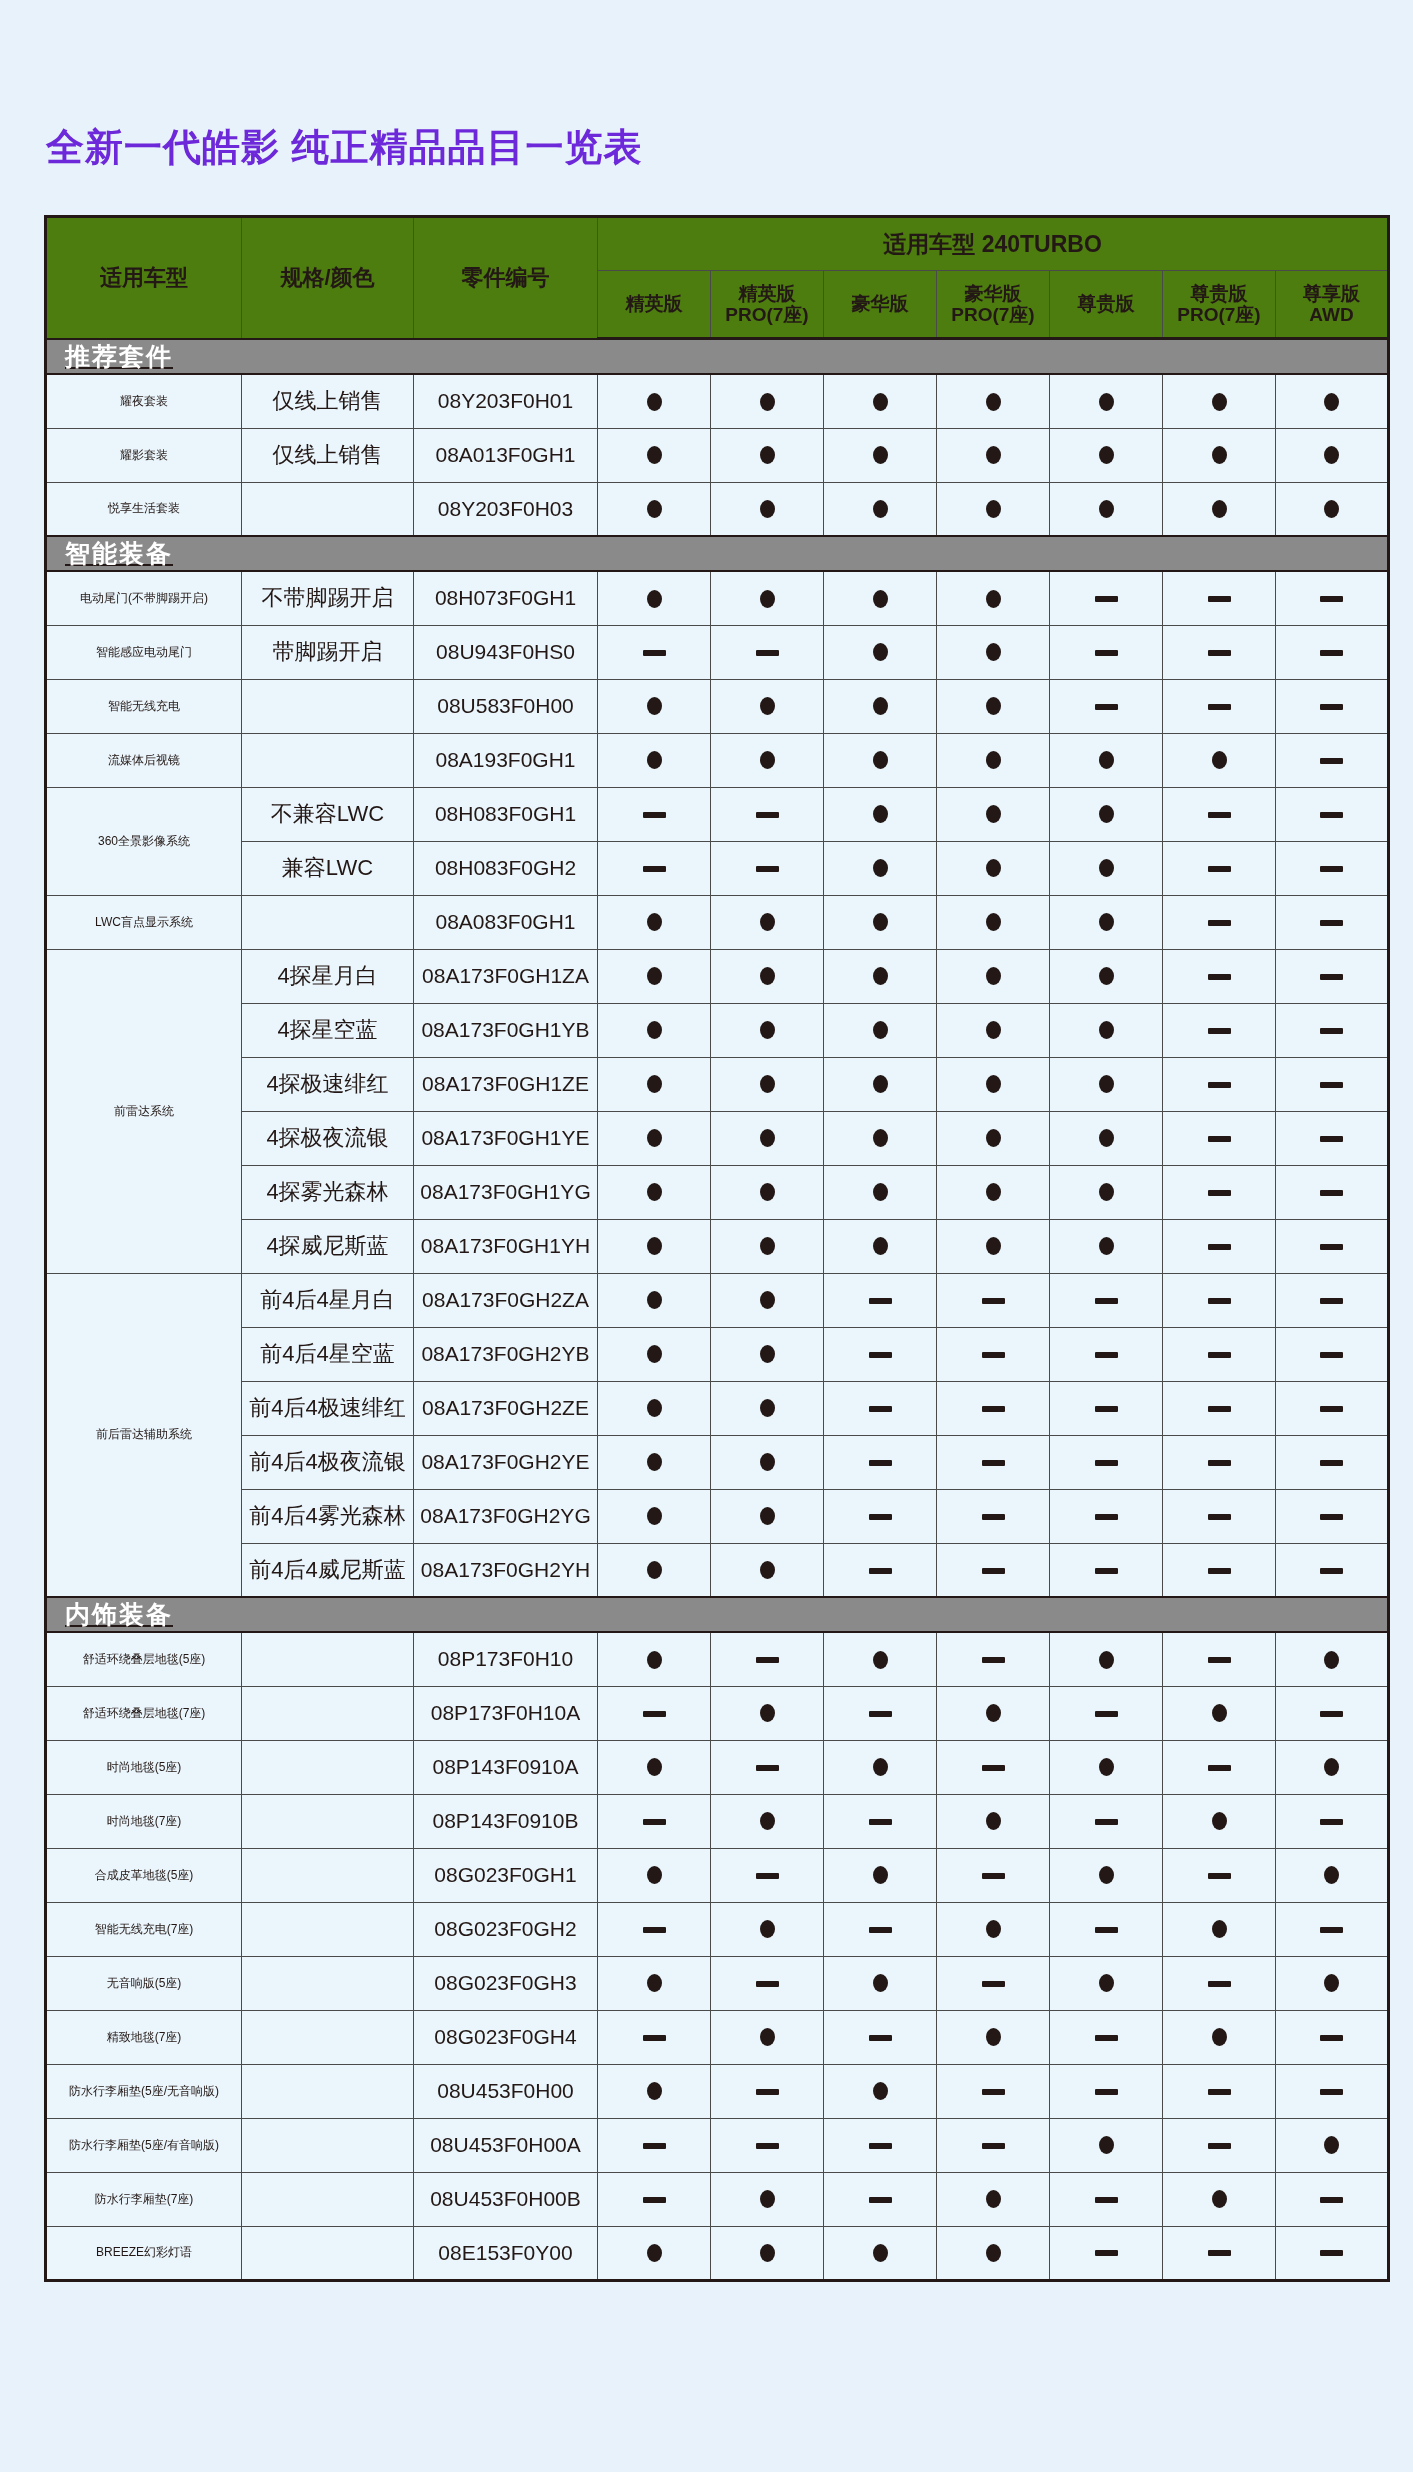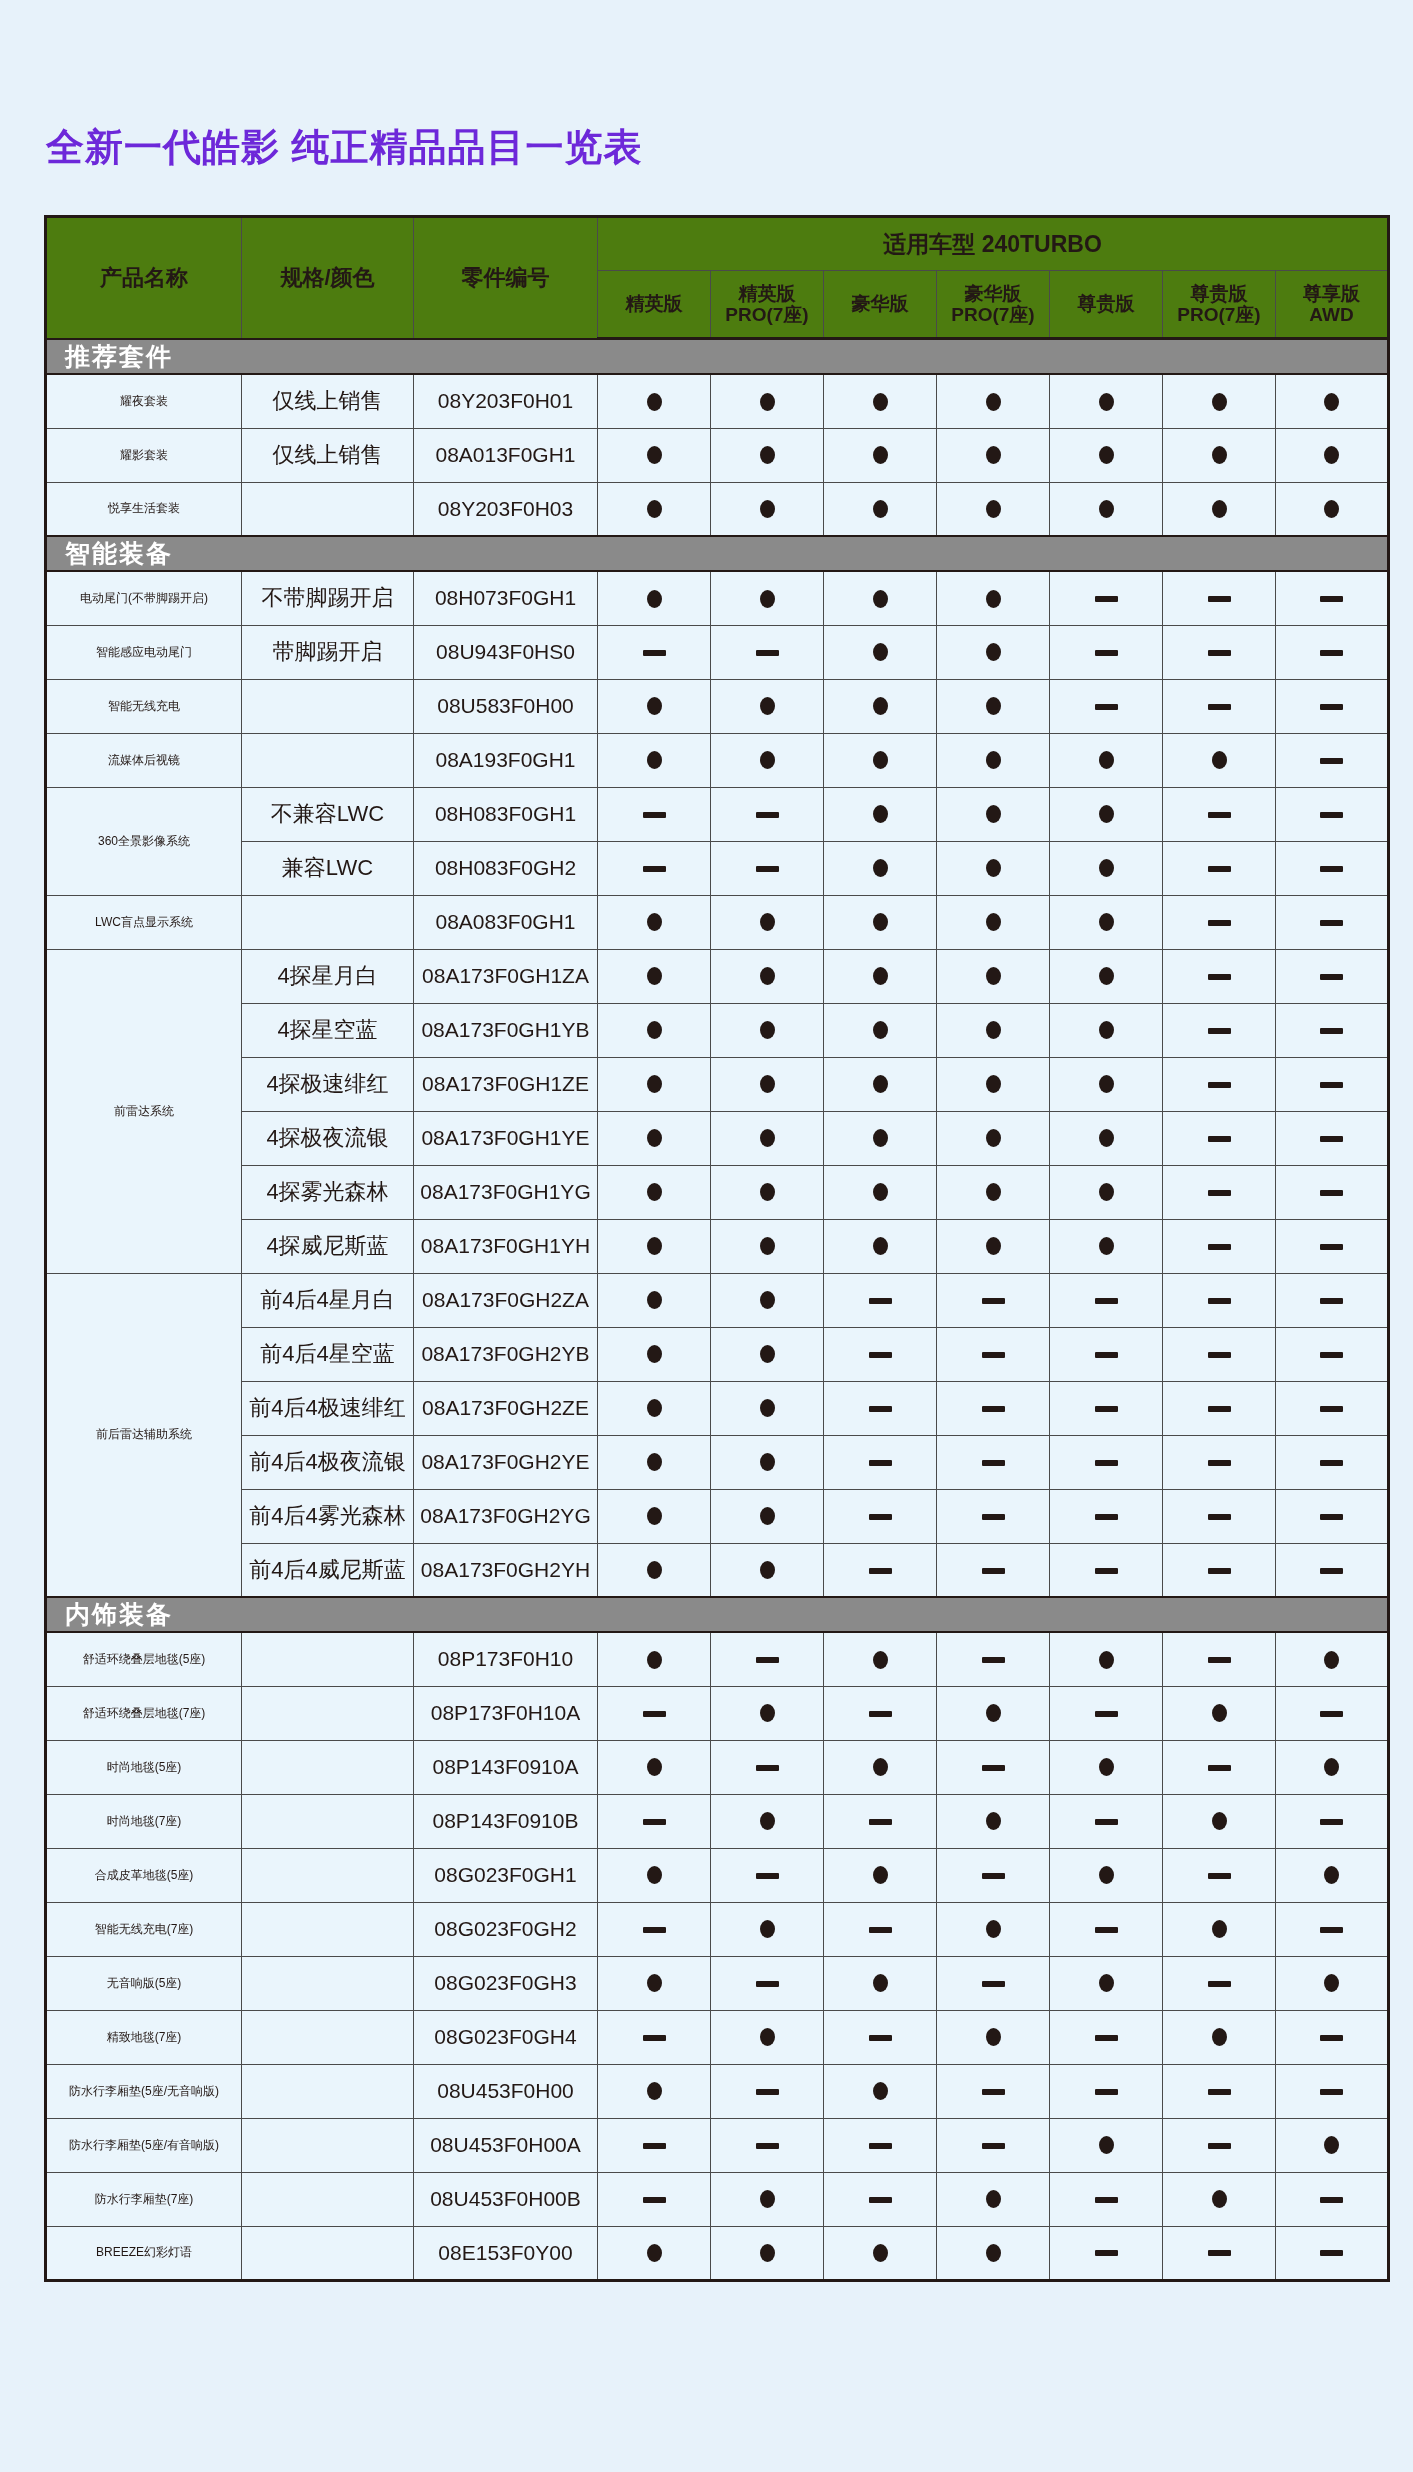--- a/index.html
+++ b/index.html
@@ -30,21 +30,21 @@
     overflow:hidden;
   }
   table.spec{ border:3px solid #231815; }
   tr.hdr1{ height:54px; }
   tr.hdr2{ height:68px; }
   th{ background:#4d7c0f; font-weight:bold; color:#231815; }
   th.big-head{ font-size:23px; border-bottom:2px solid #231815; }
   th.col-head{ font-size:22px; }
   th.model-head{ font-size:19px; line-height:1.12; white-space:pre-line; }
   tr.hdr2 th, th.rowspan-head{ border-bottom:3px solid #231815; }
-  tr.section-row{ height:32px; }
+  tr.section-row{ height:32px;text-decoration:underline; }
   tr.section-row td{
     background:#8a8a8a;
     color:#ffffff;
     font-weight:bold;
     font-size:25px;
     text-align:left;
     padding-left:18px;
     letter-spacing:2px;
     border-top:2px solid #231815;
     border-bottom:2px solid #231815;
@@ -84,21 +84,21 @@
     <col style="width:113px">
       <col style="width:113px">
       <col style="width:113px">
     <col style="width:113px">
       <col style="width:113px">
       <col style="width:113px">
       <col style="width:113px">
   </colgroup>
   <thead>
     <tr class="hdr1">
-      <th class="col-head rowspan-head" rowspan="2">产品名称</th>
+      <th class="col-head rowspan-head" rowspan="2">适用车型</th>
       <th class="col-head rowspan-head" rowspan="2">规格/颜色</th>
       <th class="col-head rowspan-head" rowspan="2">零件编号</th>
       <th class="big-head" colspan="7">适用车型 240TURBO</th>
     </tr>
     <tr class="hdr2">
         <th class="model-head">精英版</th>
         <th class="model-head">精英版
 PRO(7座)</th>
         <th class="model-head">豪华版</th>
         <th class="model-head">豪华版

